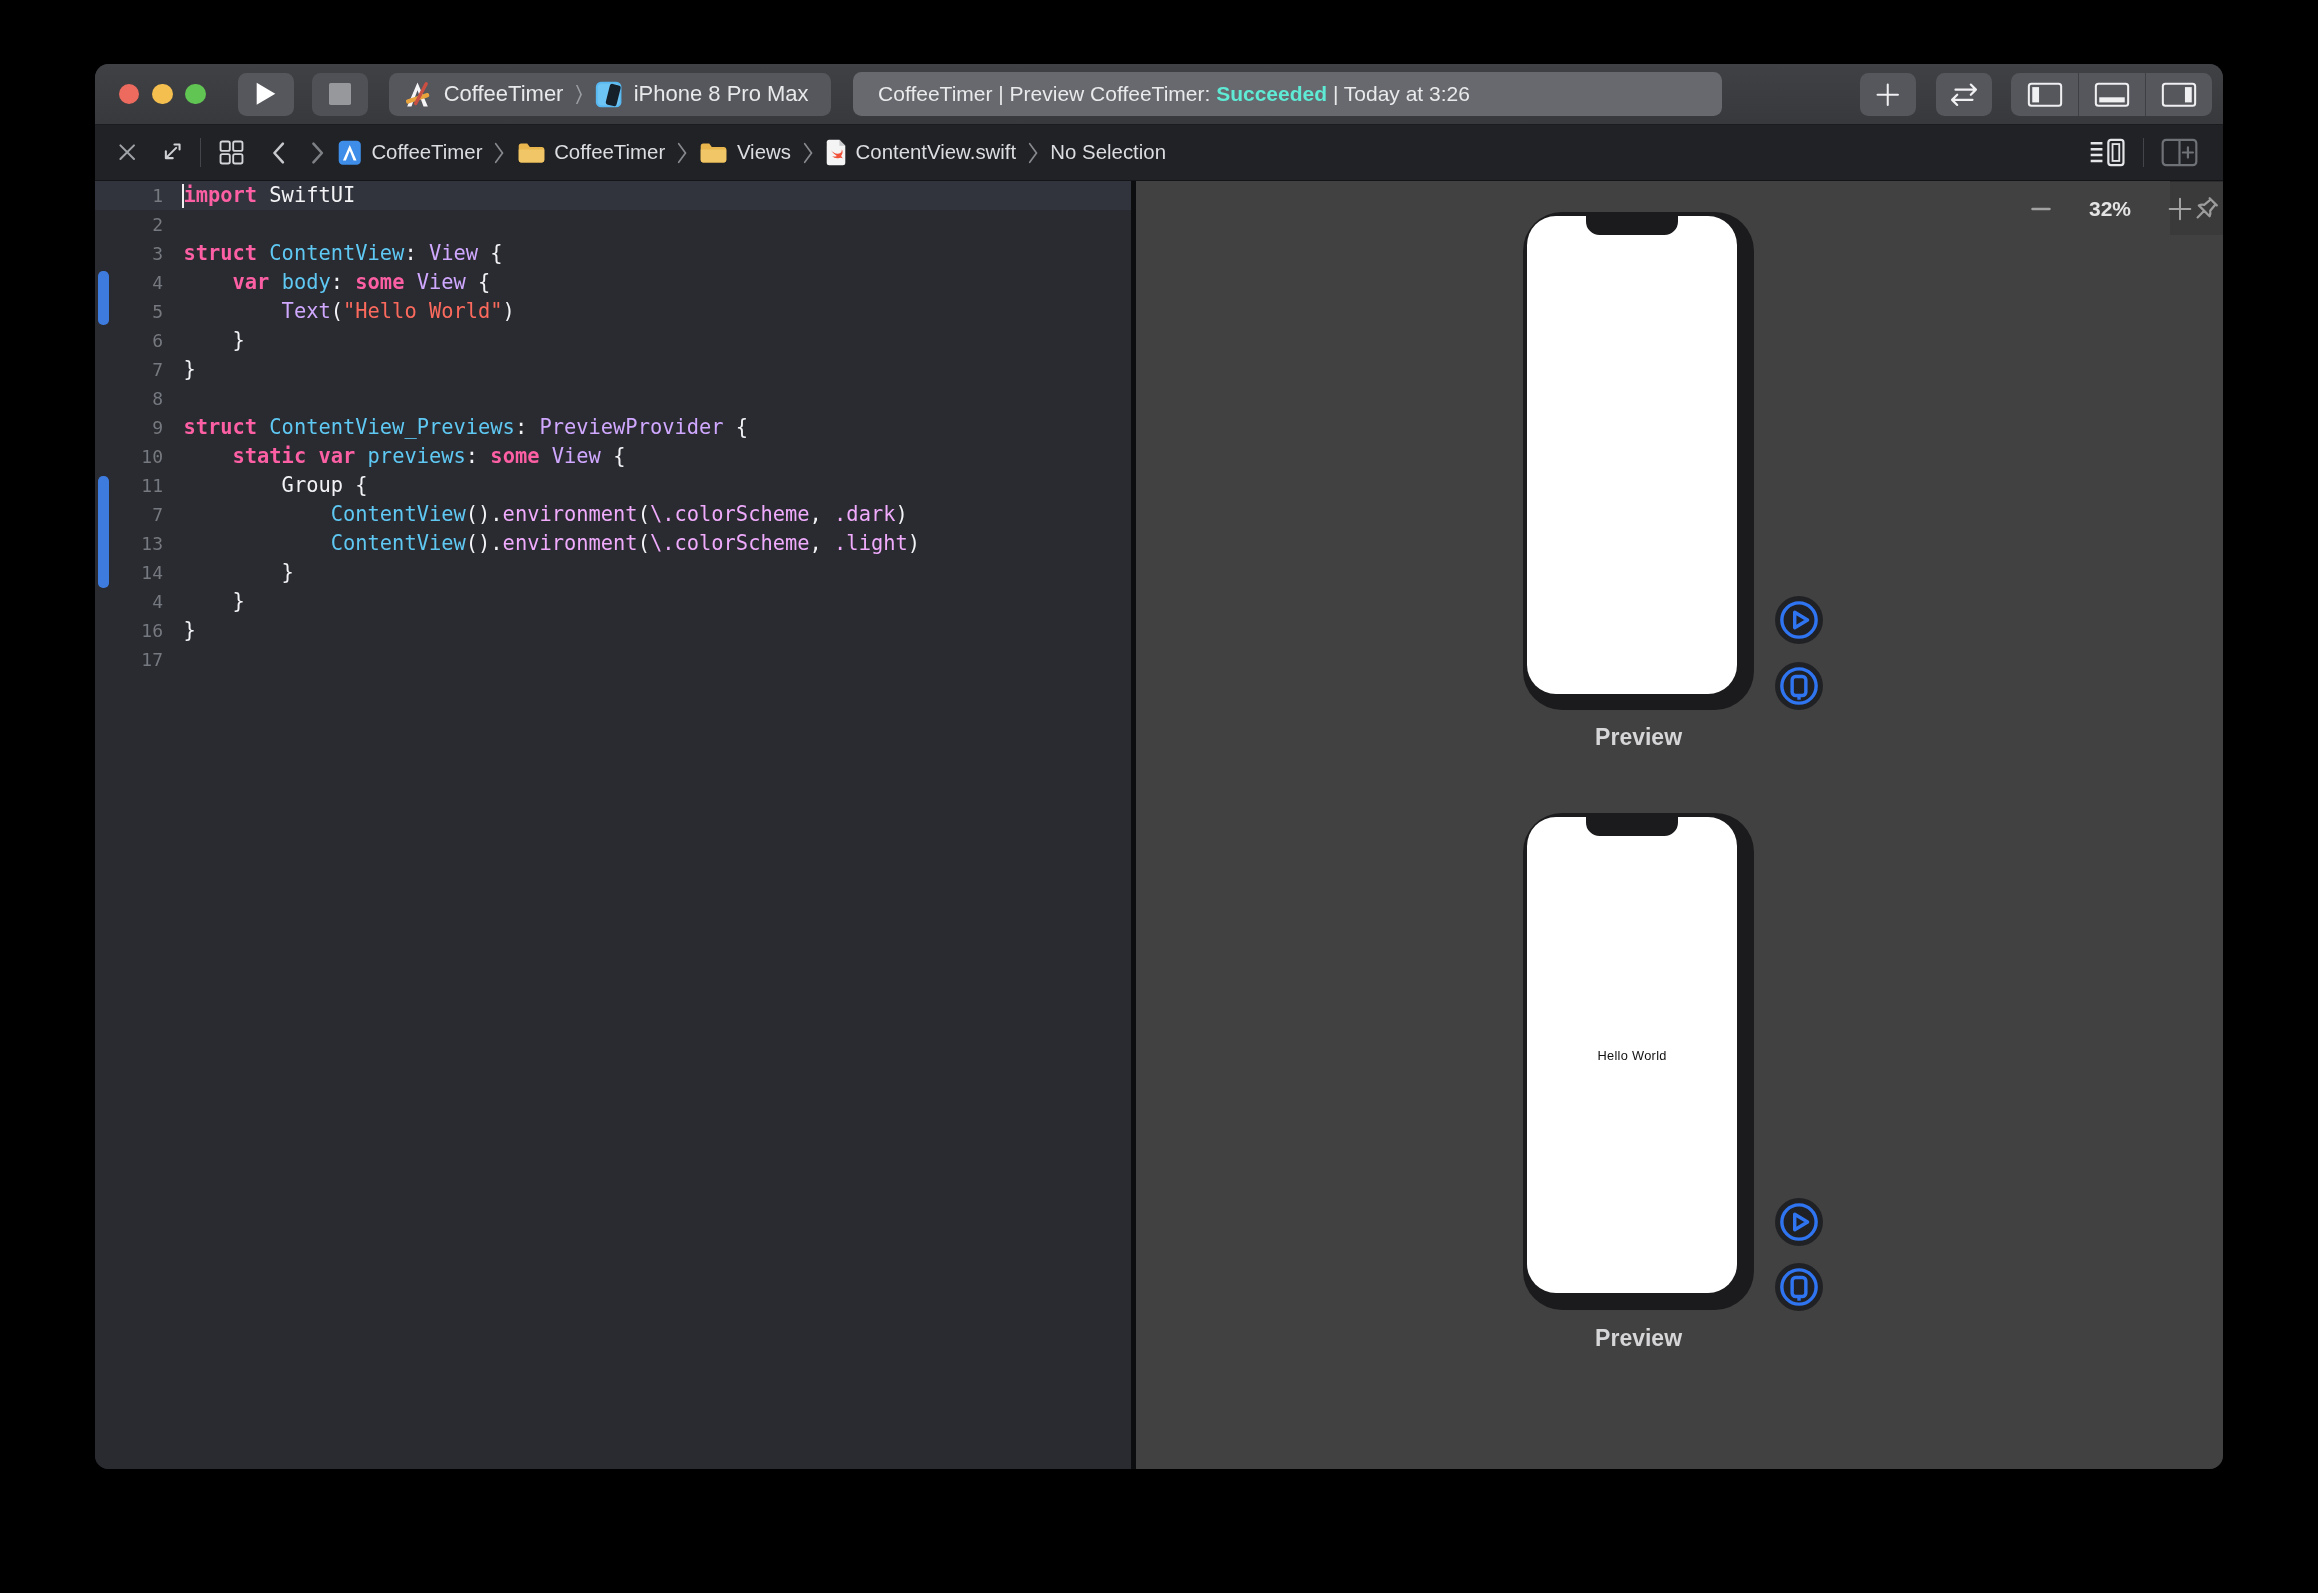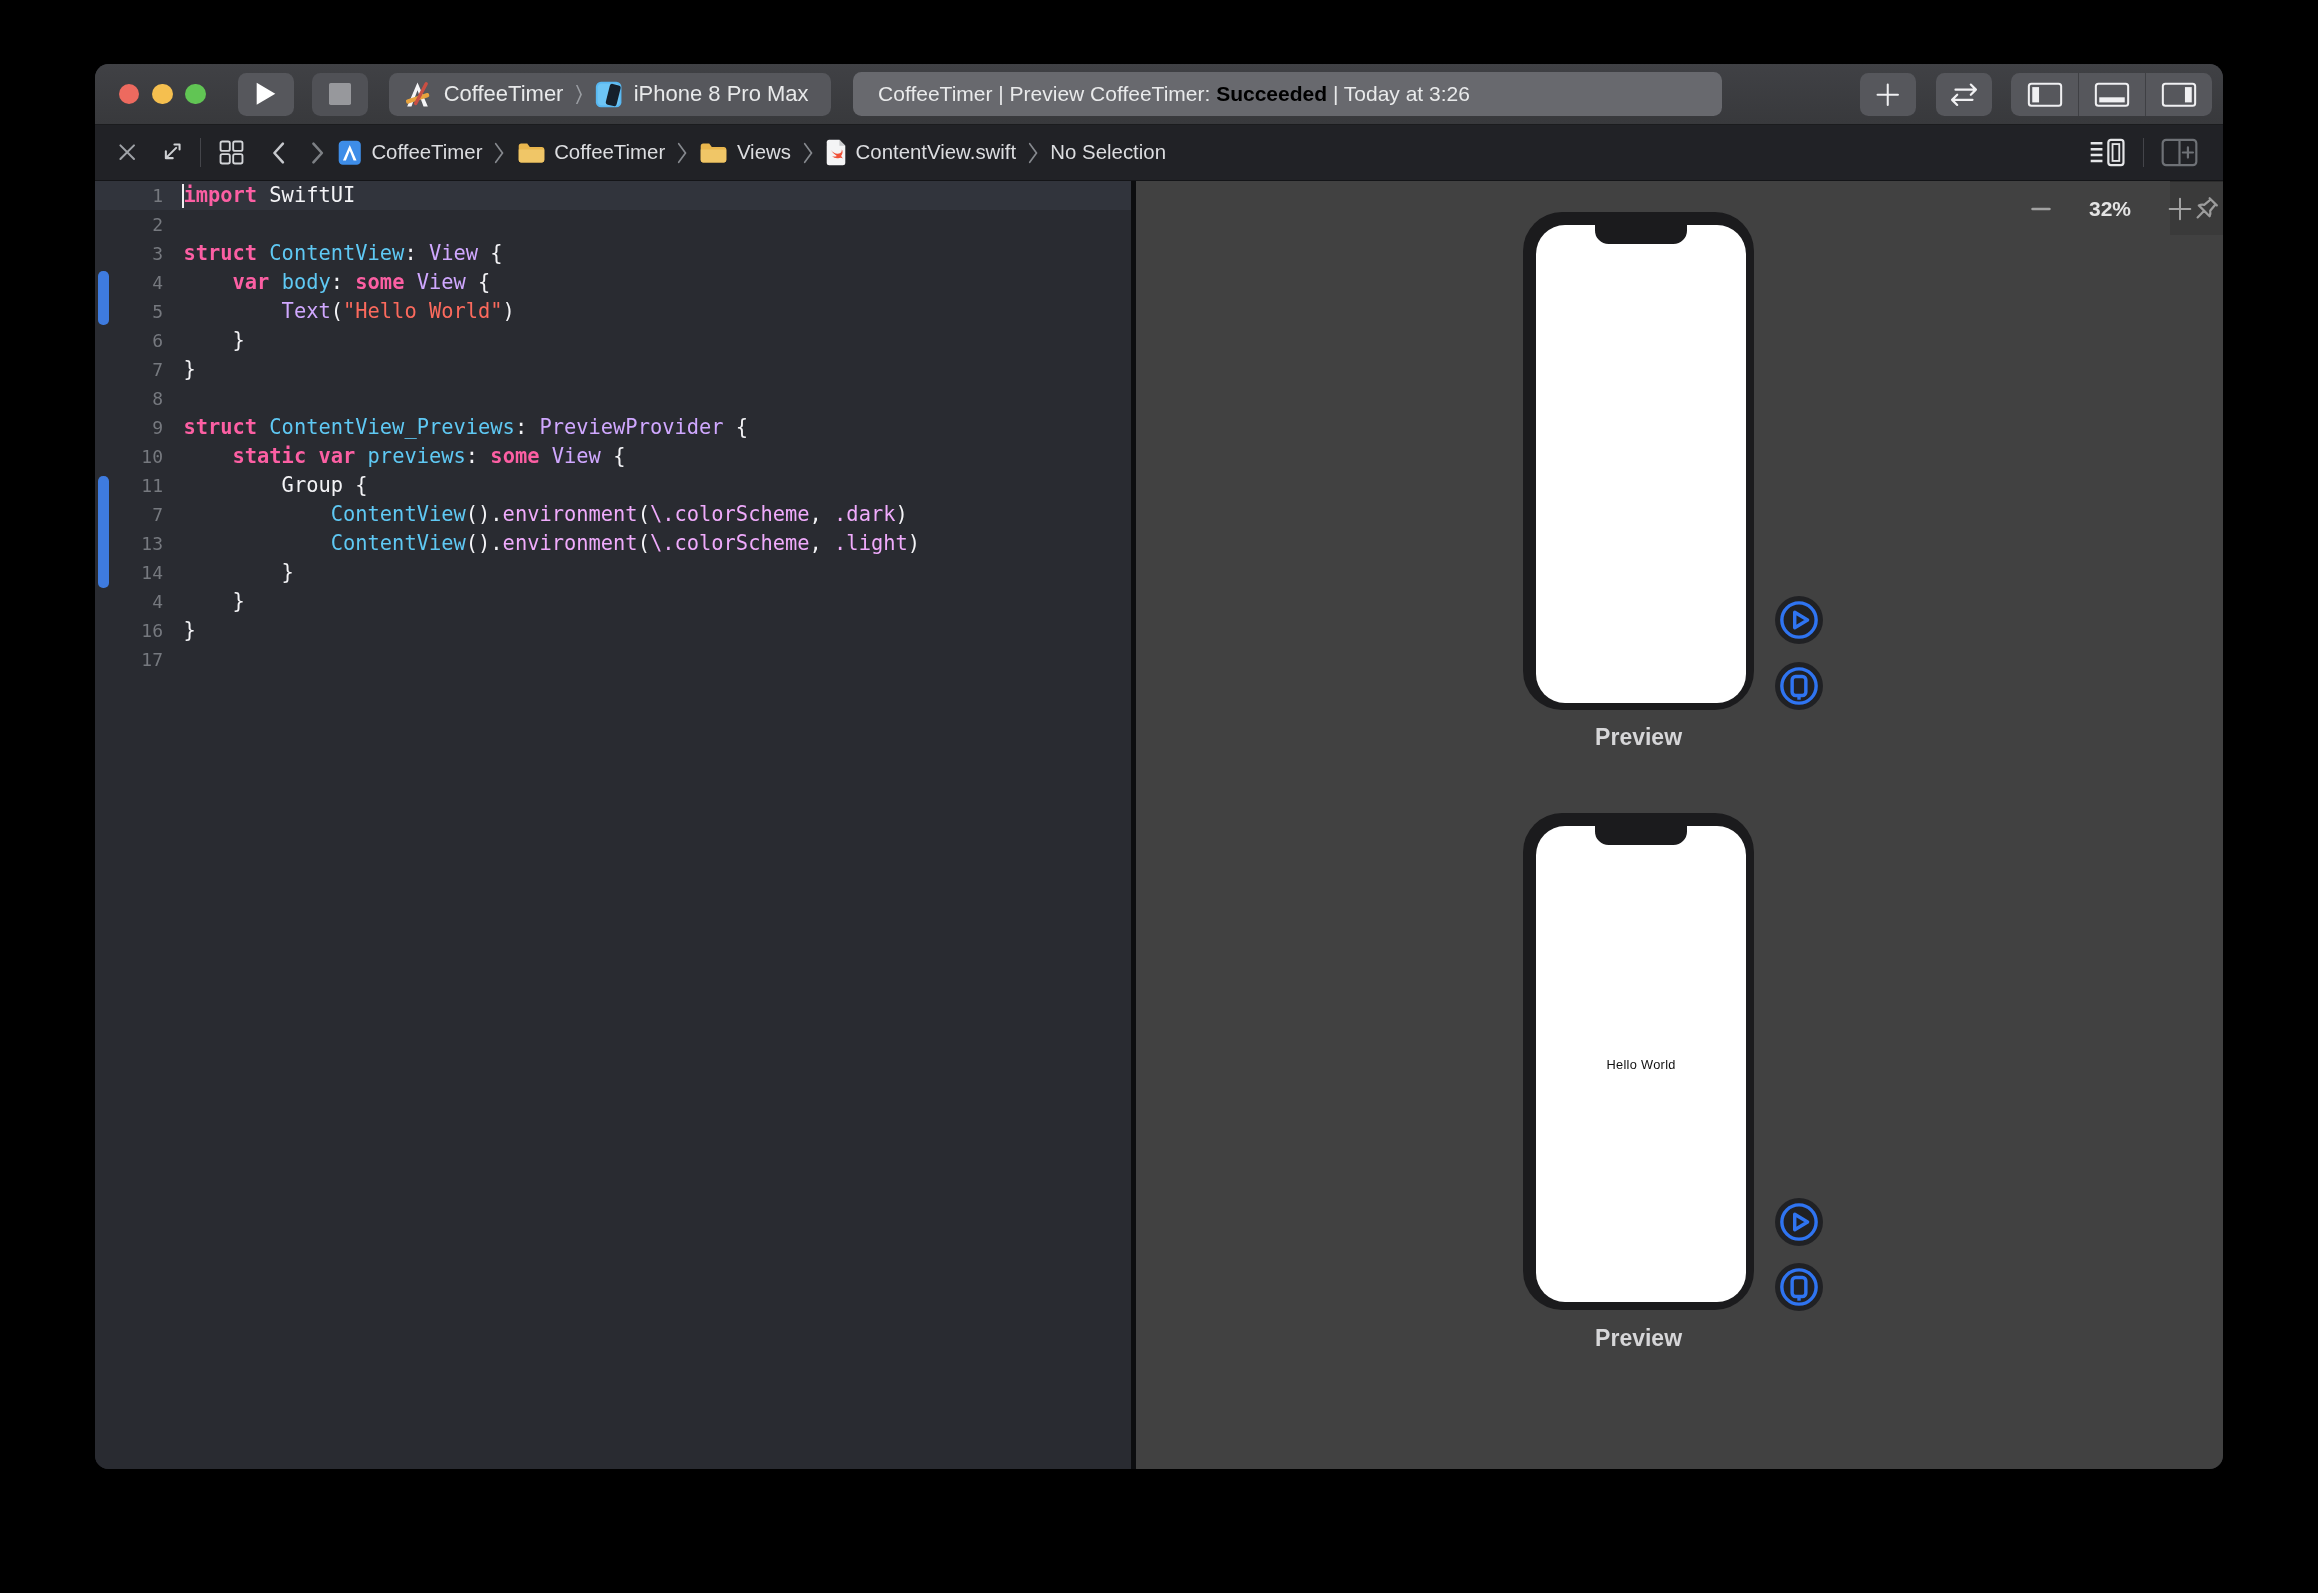--- a/index.html
+++ b/index.html
@@ -21,21 +21,21 @@
   .tbtn { height:43px; border-radius:8.5px; background:#56575c; display:flex;
           align-items:center; justify-content:center; flex:none; }
   .run { width:56px; margin-left:32px; }
   .stop { width:56px; margin-left:18.7px; background:#505156; }
   .stop-square { width:22px; height:22px; background:#97989c; border-radius:1.7px; }
   .scheme { margin-left:20.4px; padding:0 22px 0 13.6px; gap:10.2px; font-size:22px; color:#e8e9ea; }
   .sep-chev { color:#9a9da2; font-size:22px; padding:0 1.7px; }
   .status-pill { margin-left:22px; width:869px; height:44px; background:#68696e;
                  border-radius:8.5px; display:flex; align-items:center; padding-left:25.5px;
                  font-size:21px; color:#e9eaeb; white-space:nowrap; overflow:hidden; }
-  .status-pill b { color:#000000; }
+  .status-pill b { color:#5eead4; }
   .tb-right { position:absolute; right:11px; top:9.4px; display:flex; }
   .plus-btn { width:56px; }
   .swap-btn { width:56px; margin-left:20.4px; }
   .panel-group { display:flex; margin-left:18.7px; background:#56575c; border-radius:8.5px; overflow:hidden; }
   .panel-seg { width:67px; height:43px; display:flex; align-items:center; justify-content:center; }
   .panel-seg + .panel-seg { border-left:0.9px solid #3f4044; }
 
   
   .jumpbar { height:56px; flex:none; background:#212226; border-bottom:0.9px solid #141518;
              display:flex; align-items:center; padding:0 22px; position:relative;
@@ -66,21 +66,21 @@
   .cursor { position:absolute; left:-1.7px; top:2.6px; width:2.6px; height:24px; background:#f0f0f2; }
   .gutter-marks { position:absolute; left:3.4px; top:0; width:10.2px; }
   .gmark { position:absolute; left:0; width:10.2px; background:#3e7bdf; border-radius:5.1px; }
 
   .divider { width:5.1px; flex:none; background:#0c0d0f; }
 
   
   .canvas { flex:1; background:#414141; position:relative; display:flex; }
   .preview-area { flex:1; position:relative; }
   .phone { position:absolute; left:387px; width:231px; background:#1b1b1d;
-           border-radius:39px; padding:13px; }
+           border-radius:39px; padding:4px; }
   .phone-screen { width:210px; background:#ffffff; border-radius:29px; position:relative;
                   overflow:hidden; display:flex; align-items:center; justify-content:center; }
   .notch { position:absolute; top:0; left:50%; transform:translateX(-50%);
            width:92px; height:18.7px; background:#1b1b1d; border-radius:0 0 13.6px 13.6px; }
   .hello { font-size:12.8px; color:#111; letter-spacing:0.3px; }
   .pv-label { position:absolute; left:387px; width:231px; text-align:center;
               color:#d6d6d8; font-size:23px; font-weight:bold; }
   .ring-btn { position:absolute; left:639px; width:48px; height:48px; border-radius:50%;
               background:#202124; display:flex; align-items:center; justify-content:center; }
 

